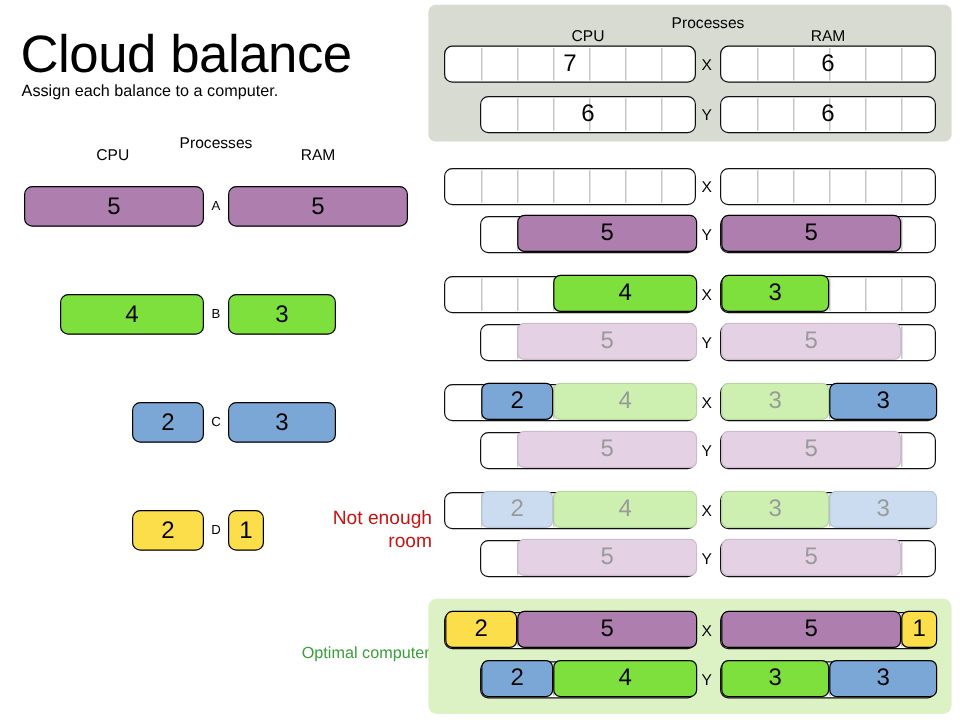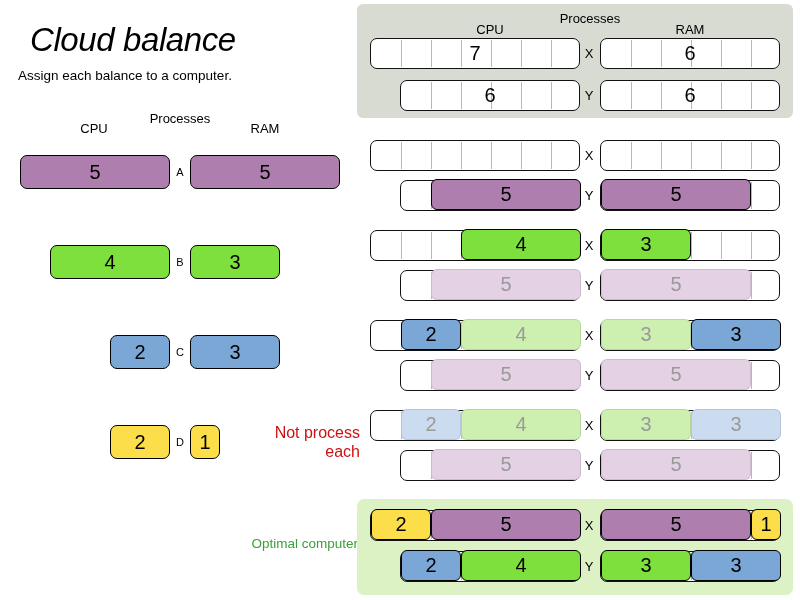--- a/index.html
+++ b/index.html
@@ -11,27 +11,26 @@
     width: 800px;
     height: 600px;
     position: relative;
     font-family: "Liberation Sans", sans-serif;
     overflow: hidden;
   }
 
   
   #page-title {
     position: absolute;
-    left: 30px;
+    left: 17px;
     top: 21px;
-    font-size: 33px;
+    font-size: 44px;
     color: #000000;
     letter-spacing: -0.4px;
     white-space: nowrap;
-    font-style: italic;
   }
   #page-subtitle {
     position: absolute;
     left: 18px;
     top: 68px;
     font-size: 13.5px;
     color: #000000;
     white-space: nowrap;
   }
 
@@ -197,22 +196,22 @@
     <div class="bar" style="left: 110px; top: 425px; width: 60px; height: 34px; background: rgb(252, 222, 74);">
       <span>2</span>
     </div>
     <div class="proc-label" style="left: 172px; top: 436px;">D</div>
     <div class="bar" style="left: 190px; top: 425px; width: 30px; height: 34px; background: rgb(252, 222, 74);">
       <span>1</span>
     </div>
   </div>
 
 <div id="not-enough-room">
-  <span>Not process</span><br>
-  <span>each</span>
+  <span>Not enough</span><br>
+  <span>room</span>
 </div>
 <div id="optimal-solution">Optimal computer</div>
 
 <div id="computers-panel"></div>
 <div id="optimal-panel"></div>
 
 <div id="hdr-computers" class="col-header-abs" style="position:absolute;left:540px;top:11px;width:100px;text-align:center;font-size:13px;">Processes</div>
 <div id="hdr-comp-cpu">CPU</div>
 <div id="hdr-comp-ram">RAM</div>
 

